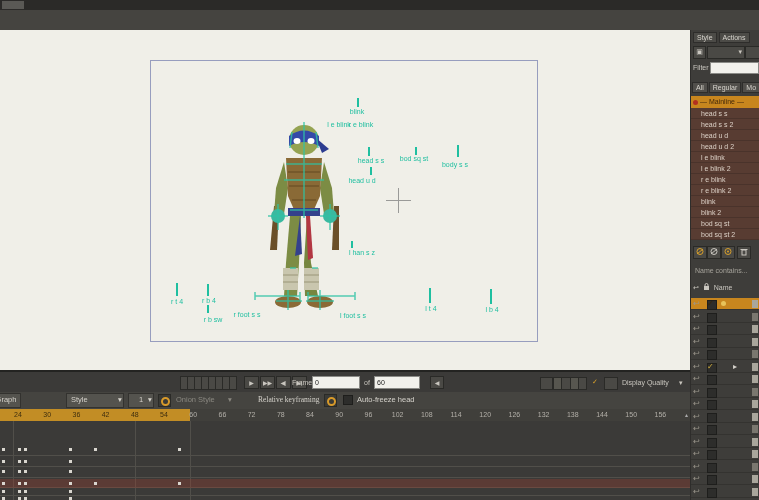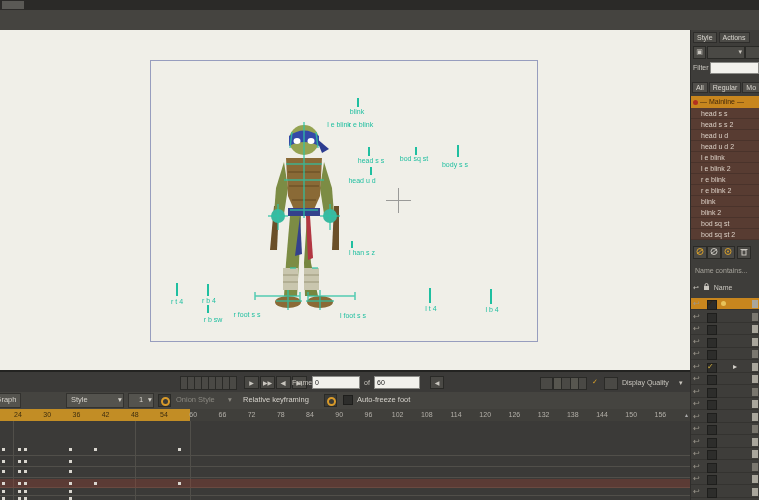--- a/index.html
+++ b/index.html
@@ -352,26 +352,26 @@
     <div class="t2btn" style="left:-34px;top:1px;height:13px;">Motion Graph</div>
     <div class="t2btn" style="left:66px;top:1px;height:13px;width:48px;">Style</div>
     <div class="t2lbl" style="left:118px;top:3px;">▾</div>
     <div class="t2btn" style="left:128px;top:1px;height:13px;width:16px;text-align:center;">1</div>
     <div class="t2lbl" style="left:148px;top:3px;">▾</div>
     <div class="gearbtn" style="left:158px;top:2px;">
         <b></b>
       </div>
     <div class="t2lbl dim" style="left:176px;top:3px;">Onion Style</div>
     <div class="t2lbl dim" style="left:228px;top:3px;">▾</div>
-    <div class="t2lbl" style="left:243px;top:3px;">Relative keyframing</div>
+    <div class="t2lbl" style="left:258px;top:3px;font-family:Liberation Serif, serif;">Relative keyframing</div>
     <div class="gearbtn" style="left:324px;top:2px;">
         <b></b>
       </div>
     <div class="cbox" style="left:343px;top:3px;"></div>
-    <div class="t2lbl" style="left:357px;top:3px;">Auto-freeze foot</div>
+    <div class="t2lbl" style="left:357px;top:3px;">Auto-freeze head</div>
   </div>
 
   <div class="abs ruler">
     <div class="ruler-hl"></div>
     <div id="rnums">
         <div class="rnum dark" style="left: 18px;">24</div>
         <div class="rnum dark" style="left: 47.2px;">30</div>
         <div class="rnum dark" style="left: 76.4px;">36</div>
         <div class="rnum dark" style="left: 105.6px;">42</div>
         <div class="rnum dark" style="left: 134.8px;">48</div>

